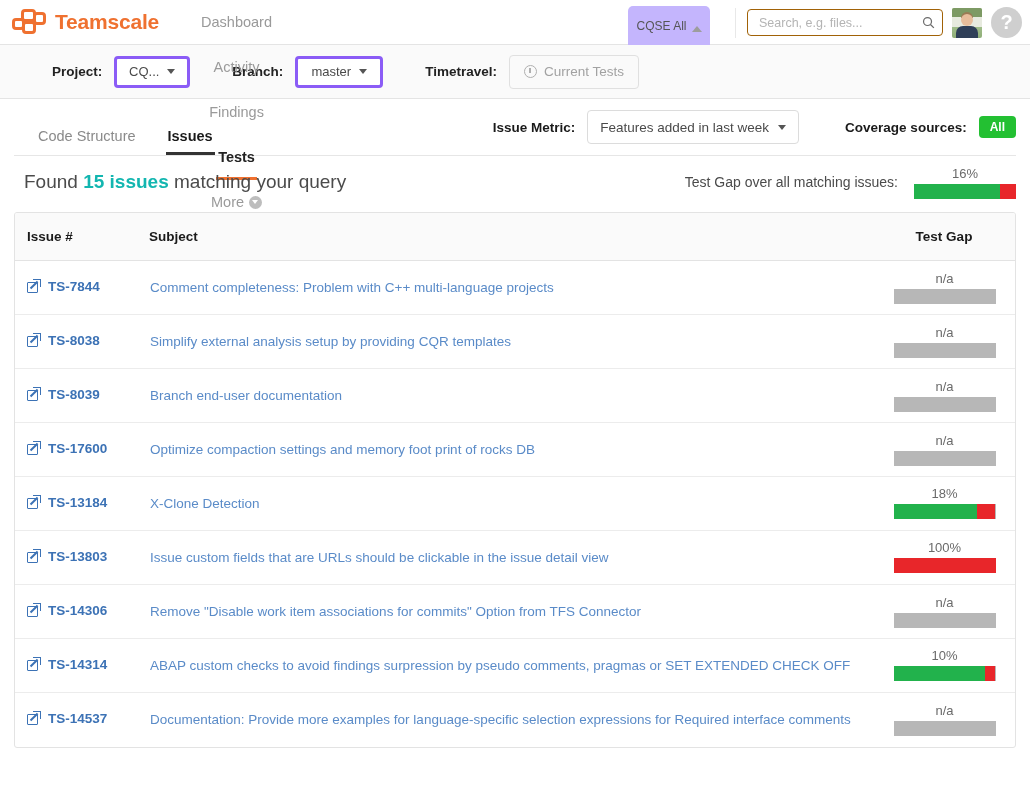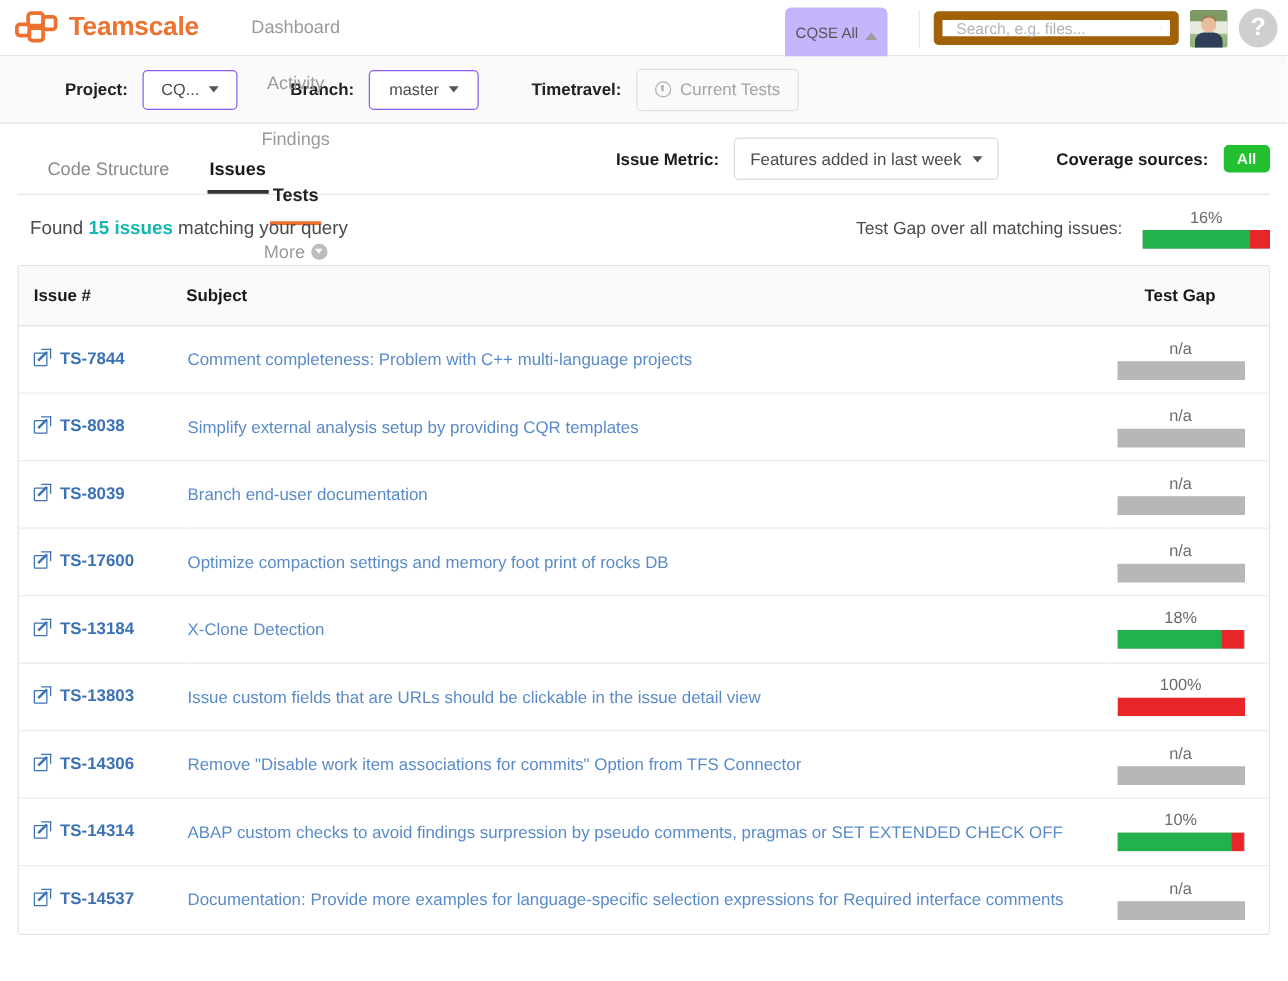--- a/index.html
+++ b/index.html
@@ -81,21 +81,21 @@
   }
   .chev-up {
     width: 0; height: 0; position: relative; top: 3px;
     border-left: 5px solid transparent; border-right: 5px solid transparent;
     border-bottom: 6px solid #9d9d9d;
   }
   .vsep { width:1px; height:30px; background:#e8e8e8; position:absolute; left:735px; top:8px; }
 
   .searchbox {
     width: 196px; height: 27px;
-    border: 7px solid #a16207; border-radius: 4px;
+    border: 1px solid #a16207; border-radius: 4px;
     display: flex; align-items: center;
     padding: 0 7px 0 9px;
     background: #fff;
   }
   .searchbox input {
     flex: 1; border: 0; outline: 0; font-size: 12.5px;
     color: #444; font-family: "Liberation Sans", sans-serif;
     background: transparent;
   }
   .searchbox input::placeholder { color: #b4b4b4; }
@@ -123,21 +123,21 @@
     background: #fafafa;
     border-bottom: 1px solid #e4e4e4;
     display: flex; align-items: center;
     padding-left: 52px;
     gap: 0;
   }
   .pb-label { font-size: 13.5px; font-weight: bold; color: #222; }
   .pb-select {
     margin-left: 12px;
     height: 32px; min-width: 76px;
-    border: 1px solid #8b5cf6; border-radius: 4px; background: #fff;
+    border: 3px solid #8b5cf6; border-radius: 4px; background: #fff;
     display: flex; align-items: center; justify-content: center; gap: 8px;
     padding: 12px 11px; font-size: 13px; color: #4a4a4a; cursor: pointer;
   }
   .pb-select.branch { min-width: 88px; }
   .tri-dn {
     width: 0; height: 0;
     border-left: 4px solid transparent; border-right: 4px solid transparent;
     border-top: 5px solid #555;
   }
   .pb-gap { width: 42px; }
@@ -194,21 +194,21 @@
   }
   .hr-line { height: 1px; background: #e6e6e6; margin: 0 14px; }
 
   
   .summary {
     position: relative;
     height: 52px;
     padding: 0 14px;
     display: flex; align-items: center;
   }
-  .found-text { margin-left: 10px; font-size: 15px; color: #4b4b4b; }
+  .found-text { margin-left: 10px; font-size: 19px; color: #4b4b4b; }
   .found-text b { color: #13b6b0; font-weight: bold; }
   .summary-right {
     position: absolute; right: 14px; top: 0; height: 52px;
     display: flex; align-items: center; gap: 16px;
   }
   .tg-summary-label { font-size: 14px; color: #4b4b4b; }
   .tg-meter { width: 102px; text-align: center; }
   .tg-meter .pct { font-size: 13px; color: #6a6a6a; margin-bottom: 3px; }
   .bar {
     height: 15px; width: 102px; display: flex; overflow: hidden;

